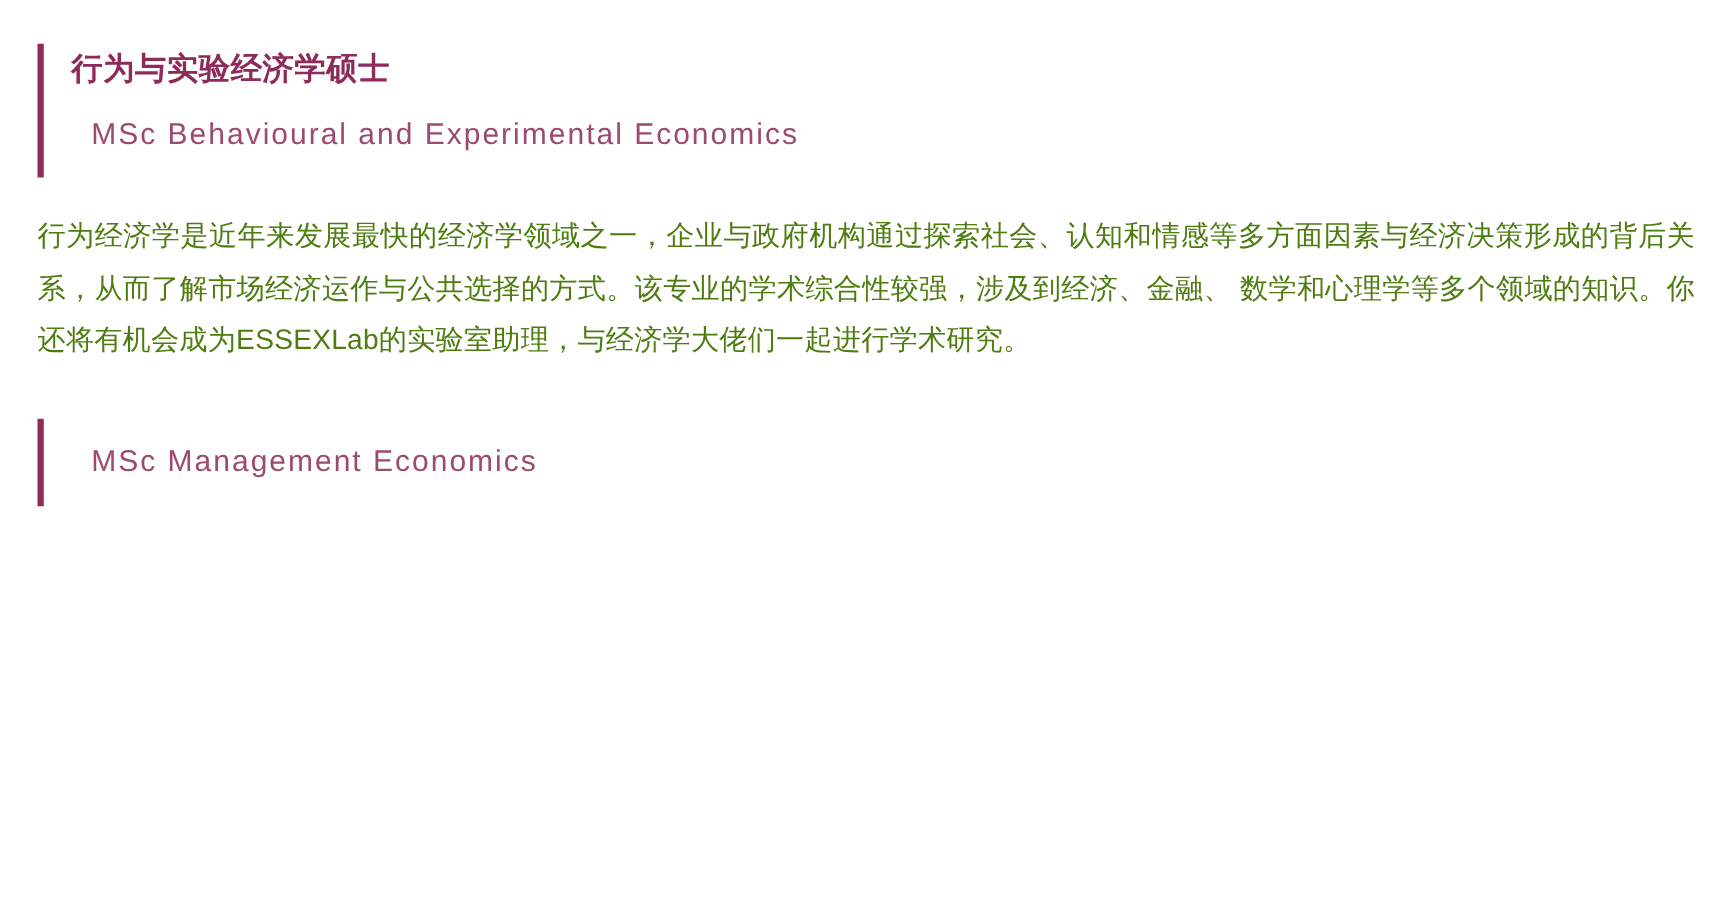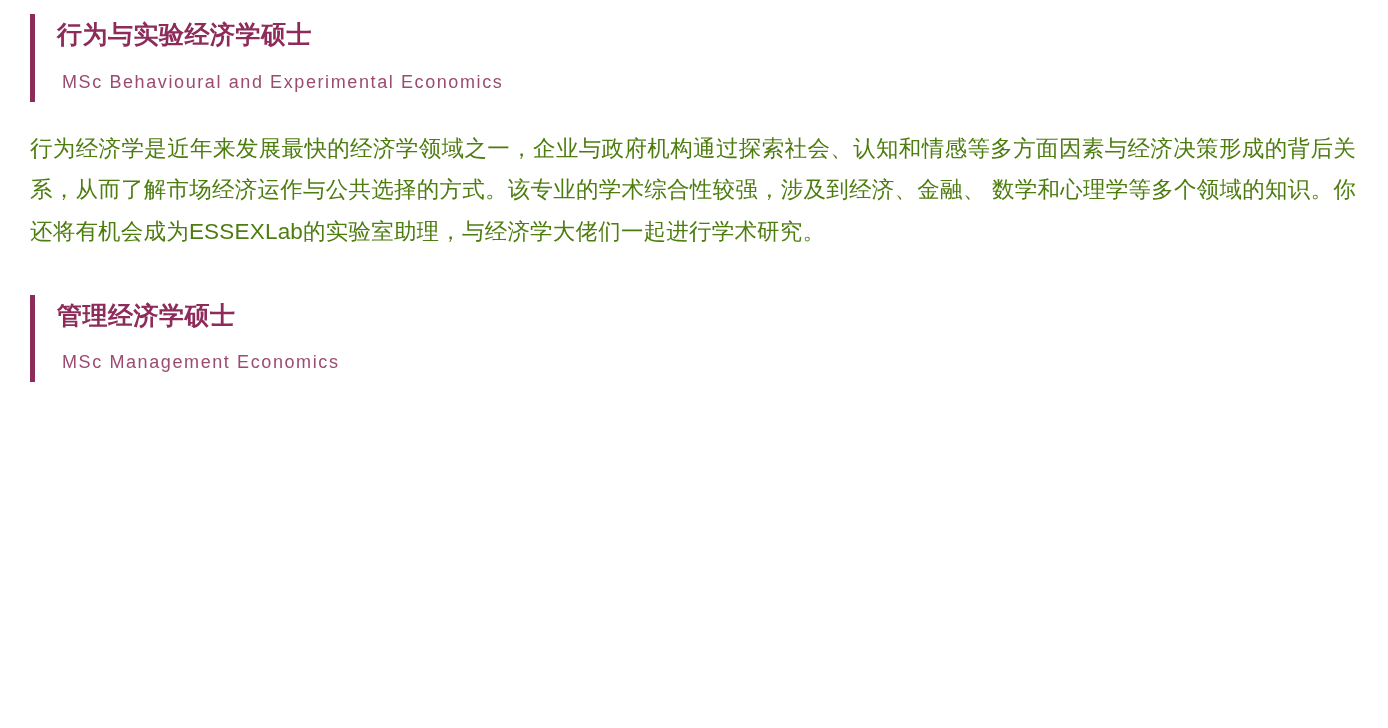--- a/index.html
+++ b/index.html
@@ -12,45 +12,45 @@
     height: 728px;
     background: #ffffff;
     font-family: "Liberation Sans", "DejaVu Sans", sans-serif;
     color: #1a1a1a;
     overflow: hidden;
   }
   .page {
     width: 1388px;
     height: 728px;
     box-sizing: border-box;
-    padding: 14px 30px 0 30px;
+    padding: 35px 30px 0 30px;
   }
   .programme {
     margin-bottom: 6px;
   }
   .heading-block {
     border-left: 5px solid #8d2b5a;
     padding: 2px 0 2px 22px;
     margin-bottom: 26px;
   }
   .title-cn {
     font-size: 25px;
     font-weight: bold;
     color: #8d2b5a;
     line-height: 1.5;
     letter-spacing: 0.5px;
     margin: 0 0 16px 0;
   }
   .title-en {
-    font-size: 18px;
+    font-size: 24px;
     font-weight: normal;
     color: #9b4a70;
     line-height: 1.4;
     letter-spacing: 1.6px;
-    margin: 5px;
+    margin: 16px;
   }
   .body-text {
     font-size: 22.5px;
     line-height: 1.85;
     color: #4d7c0f;
     letter-spacing: 0.2px;
     margin: 0;
     text-align: justify;
     padding-right: 2px;
   }
@@ -68,18 +68,17 @@
       <h2 class="title-cn">行为与实验经济学硕士</h2>
       <p class="title-en">MSc Behavioural and Experimental Economics</p>
     </div>
     <p class="body-text">行为经济学是近年来发展最快的经济学领域之一，企业与政府机构通过探索社会、认知和情感等多方面因素与经济决策形成的背后关系，从而了解市场经济运作与公共选择的方式。该专业的学术综合性较强，涉及到经济、金融、 数学和心理学等多个领域的知识。你还将有机会成为ESSEXLab的实验室助理，与经济学大佬们一起进行学术研究。</p>
   </section>
 
   <div class="spacer-gap"></div>
 
   <section class="programme">
     <div class="heading-block">
-      <h2 class="title-cn">管理经济学硕士</h2>
       <p class="title-en">MSc Management Economics</p>
     </div>
   </section>
 
 </div>
 
 </body></html>

